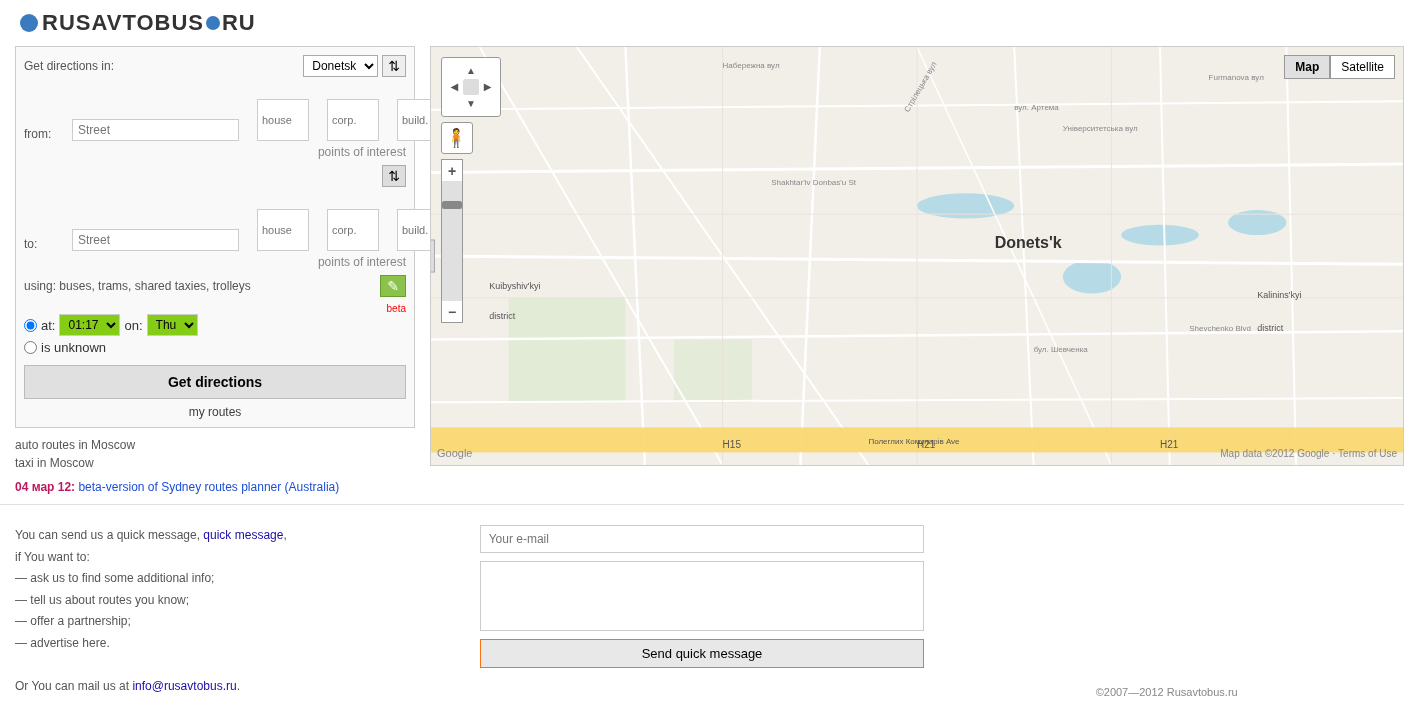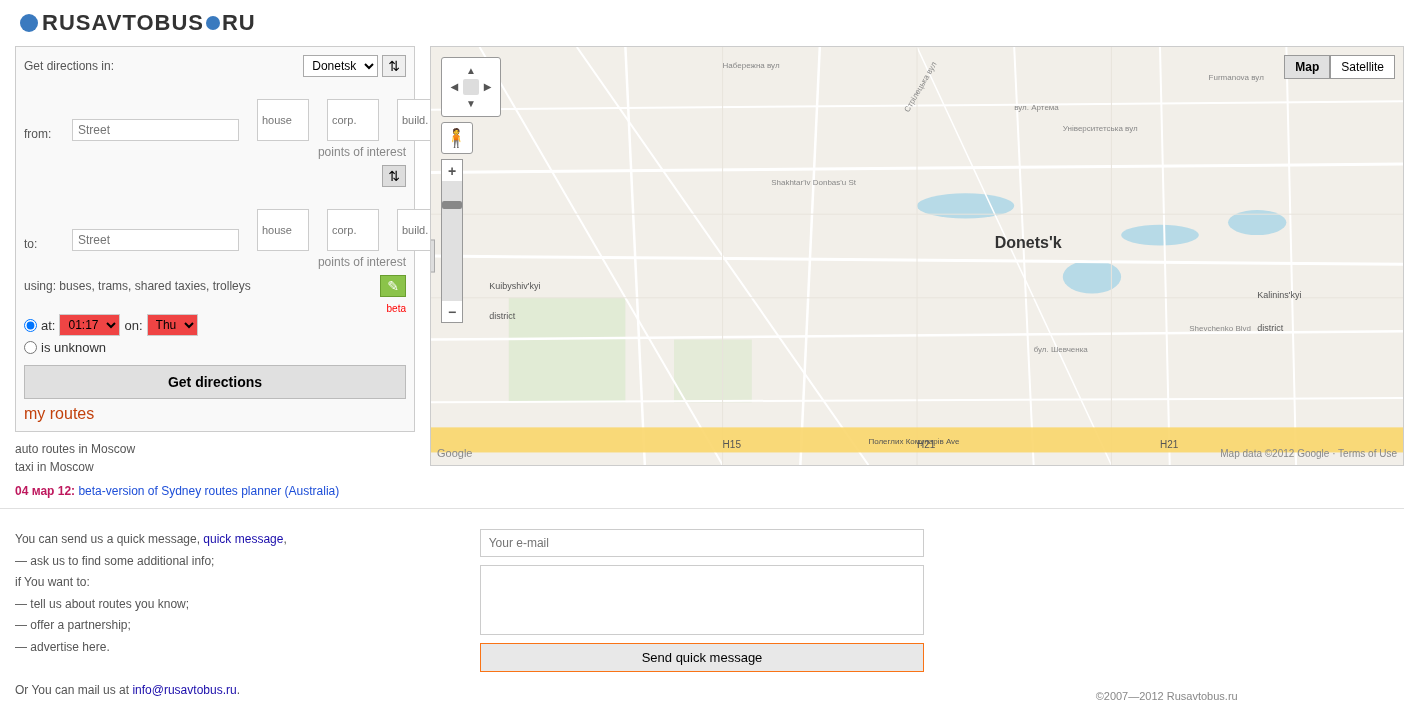--- a/index.html
+++ b/index.html
@@ -30,24 +30,24 @@
     .small-input { width: 52px; border: 1px solid #ccc; padding: 14px 4px; font-size: 11px; color: #999; }
     .points-link { text-align: right; font-size: 12px; color: #888; margin-bottom: 6px; cursor: pointer; }
     .swap-btn { background: #ddd; border: 1px solid #aaa; cursor: pointer; padding: 2px 5px; font-size: 14px; }
 
     .using-row { font-size: 12px; color: #555; margin-bottom: 6px; display: flex; align-items: center; justify-content: space-between; }
     .edit-icon-btn { background: #8bc34a; border: 1px solid #6a9e30; padding: 2px 6px; cursor: pointer; color: #fff; font-size: 14px; }
 
     .travel-time-section { margin-bottom: 10px; }
     .beta-label { color: red; font-size: 10px; text-align: right; }
     .radio-option { display: flex; align-items: center; gap: 4px; margin-bottom: 4px; }
-    .time-select, .day-select { border: 1px solid #ccc; padding: 2px 4px; font-size: 12px; background: #ef4444; }
+    .time-select, .day-select { border: 1px solid #ccc; padding: 2px 4px; font-size: 12px; background: #84cc16; }
 
     .get-directions-btn { width: 100%; padding: 8px; background: #e0e0e0; border: 1px solid #bbb; font-size: 14px; cursor: pointer; font-weight: bold; margin-bottom: 6px; }
-    .my-routes-link { text-align: left; font-size: 16px; color: #c2410c; cursor: pointer; }
+    .my-routes-link { text-align: center; font-size: 12px; color: #404040; cursor: pointer; }
 
     .links-section { margin-top: 10px; margin-bottom: 10px; }
     .links-section a { display: block; color: #555; font-size: 12px; text-decoration: none; margin-bottom: 4px; }
 
     .announcement { margin-top: 10px; font-size: 12px; color: #555; }
     .announcement .date-label { color: #be185d; font-weight: bold; }
     .announcement a { color: #1d4ed8; text-decoration: none; }
 
     
     .map-container { flex: 1; position: relative; height: 420px; overflow: hidden; border: 1px solid #ccc; }
@@ -318,22 +318,22 @@
 
 </div>
 
 <div class="bottom-section">
 
   <div class="contact-info">
     <div>
       <span>You can send us a quick message,</span>
       <a href="#">quick message</a>,
     </div>
+    <div>if You want to:</div>
     <div>— ask us to find some additional info;</div>
-    <div>if You want to:</div>
     <div>— tell us about routes you know;</div>
     <div>— offer a partnership;</div>
     <div>— advertise here.</div>
     <br>
     <div>
       <span>Or You can mail us at</span>
       <a href="#">info@rusavtobus.ru</a>.
     </div>
   </div>
 

